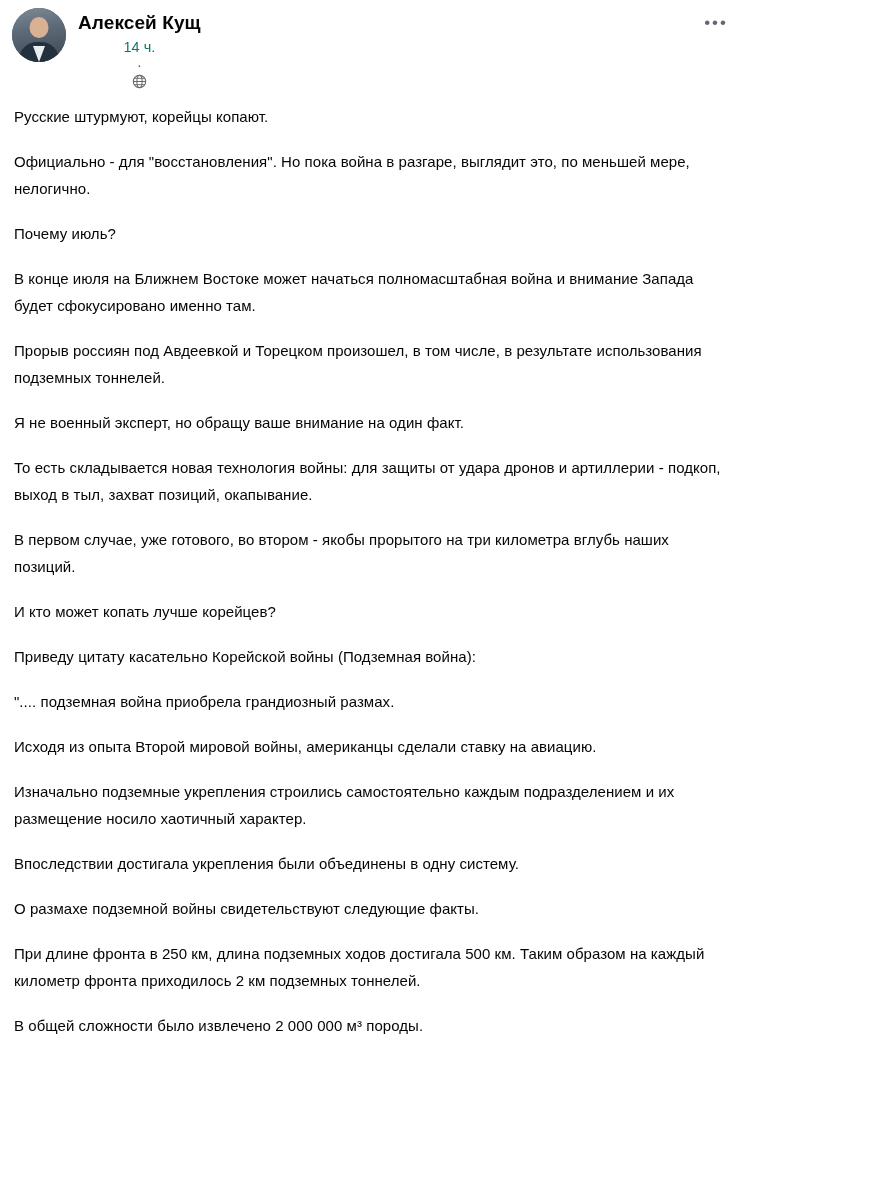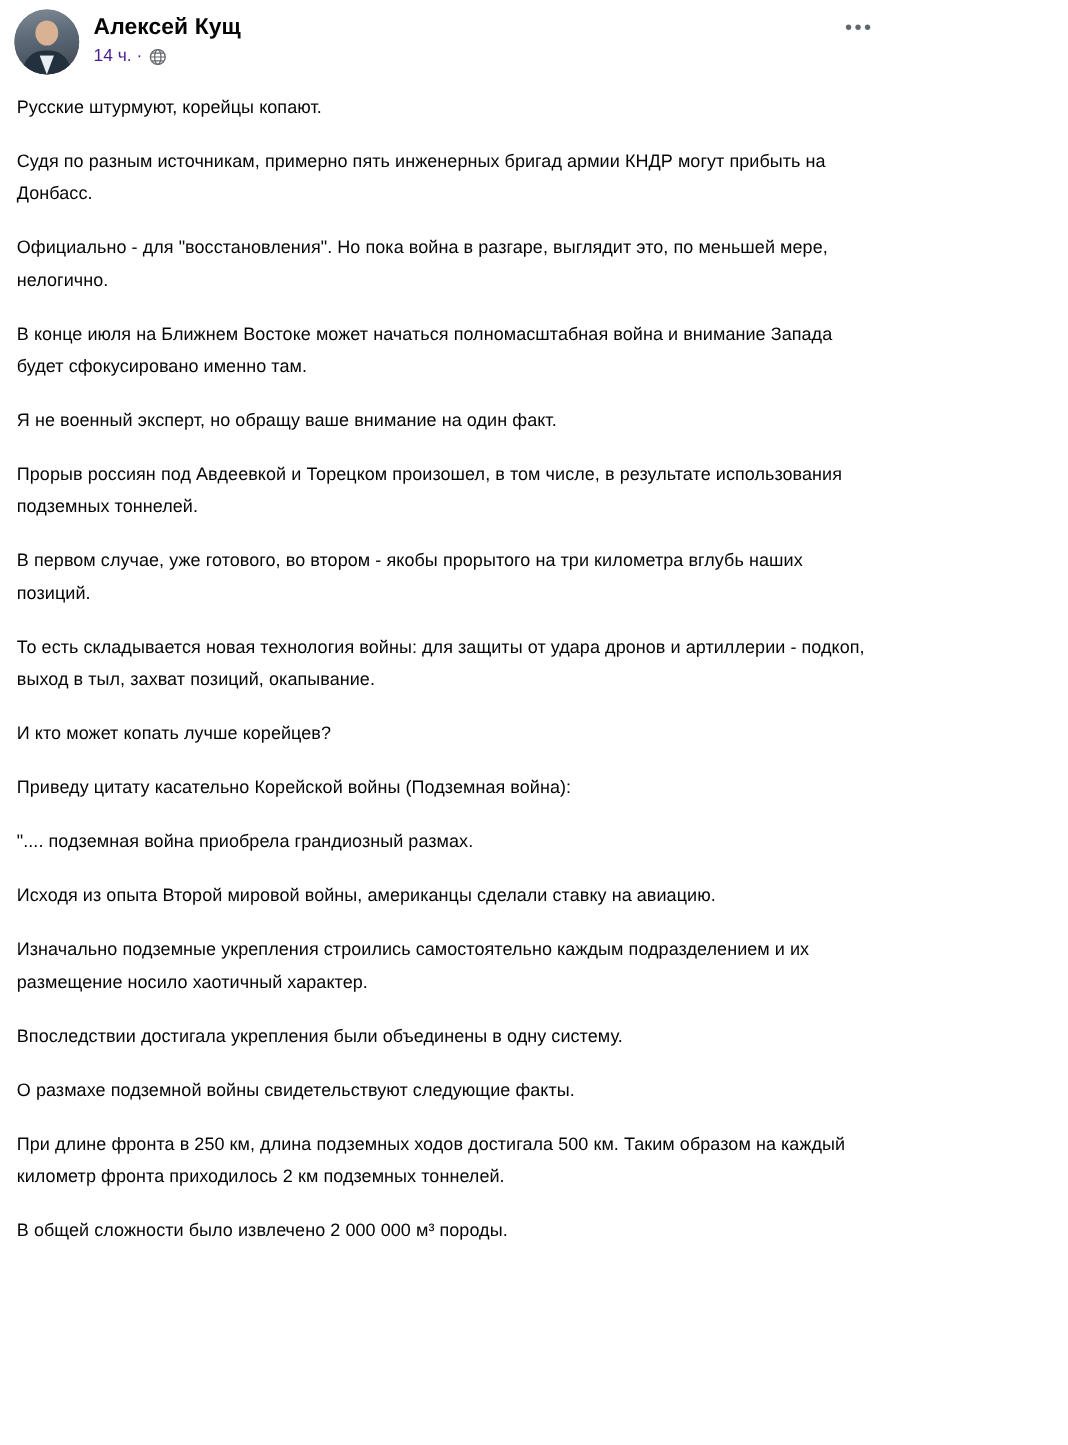--- a/index.html
+++ b/index.html
@@ -82,22 +82,23 @@
     font-weight: bold;
     color: #050505;
     line-height: 24px;
     letter-spacing: .1px;
   }
   .meta-line {
     display: flex;
     align-items: center;
     margin-top: 3px;
     font-size: 14.5px;
-    color: #4c1d95;
+    color: #0f766e;
     line-height: 18px;
+    flex-direction: column;
   }
   .meta-line .dot {
     margin: 0 4px;
   }
   .globe-icon {
     display: inline-flex;
     align-items: center;
     margin-left: 1px;
   }
   .menu-dots {
@@ -151,27 +152,27 @@
             <line x1="2.6" y1="11.4" x2="13.4" y2="11.4" stroke="#65676b" stroke-width="1"></line>
           </svg>
         </span>
       </div>
     </div>
     <div class="menu-dots">•••</div>
   </div>
 
   <div class="post-body">
     <p>Русские штурмуют, корейцы копают.</p>
-    <p>Судя по разным источникам, примерно пять инженерных бригад армии КНДР могут прибыть на Донбасс.</p>
     <p>Официально - для "восстановления". Но пока война в разгаре, выглядит это, по меньшей мере, нелогично.</p>
+    <p>Почему июль?</p>
     <p>В конце июля на Ближнем Востоке может начаться полномасштабная война и внимание Запада будет сфокусировано именно там.</p>
+    <p>Прорыв россиян под Авдеевкой и Торецком произошел, в том числе, в результате использования подземных тоннелей.</p>
     <p>Я не военный эксперт, но обращу ваше внимание на один факт.</p>
-    <p>Прорыв россиян под Авдеевкой и Торецком произошел, в том числе, в результате использования подземных тоннелей.</p>
+    <p>То есть  складывается новая технология войны: для защиты от удара дронов и артиллерии - подкоп, выход в тыл, захват позиций, окапывание.</p>
     <p>В первом случае, уже готового, во втором - якобы прорытого на три километра вглубь наших позиций.</p>
-    <p>То есть  складывается новая технология войны: для защиты от удара дронов и артиллерии - подкоп, выход в тыл, захват позиций, окапывание.</p>
     <p>И кто может копать лучше корейцев?</p>
     <p>Приведу цитату касательно Корейской войны (Подземная война):</p>
     <p>".... подземная война приобрела грандиозный размах.</p>
     <p>Исходя из опыта Второй мировой войны, американцы сделали ставку на авиацию.</p>
     <p>Изначально подземные укрепления строились самостоятельно каждым подразделением и их размещение носило хаотичный характер.</p>
     <p>Впоследствии достигала укрепления были объединены в одну систему.</p>
     <p>О размахе подземной войны свидетельствуют следующие факты.</p>
     <p>При длине фронта в 250 км, длина подземных ходов достигала 500 км. Таким образом на каждый километр фронта приходилось 2 км подземных тоннелей.</p>
     <p>В общей сложности было извлечено 2 000 000 м³ породы.</p>
 

